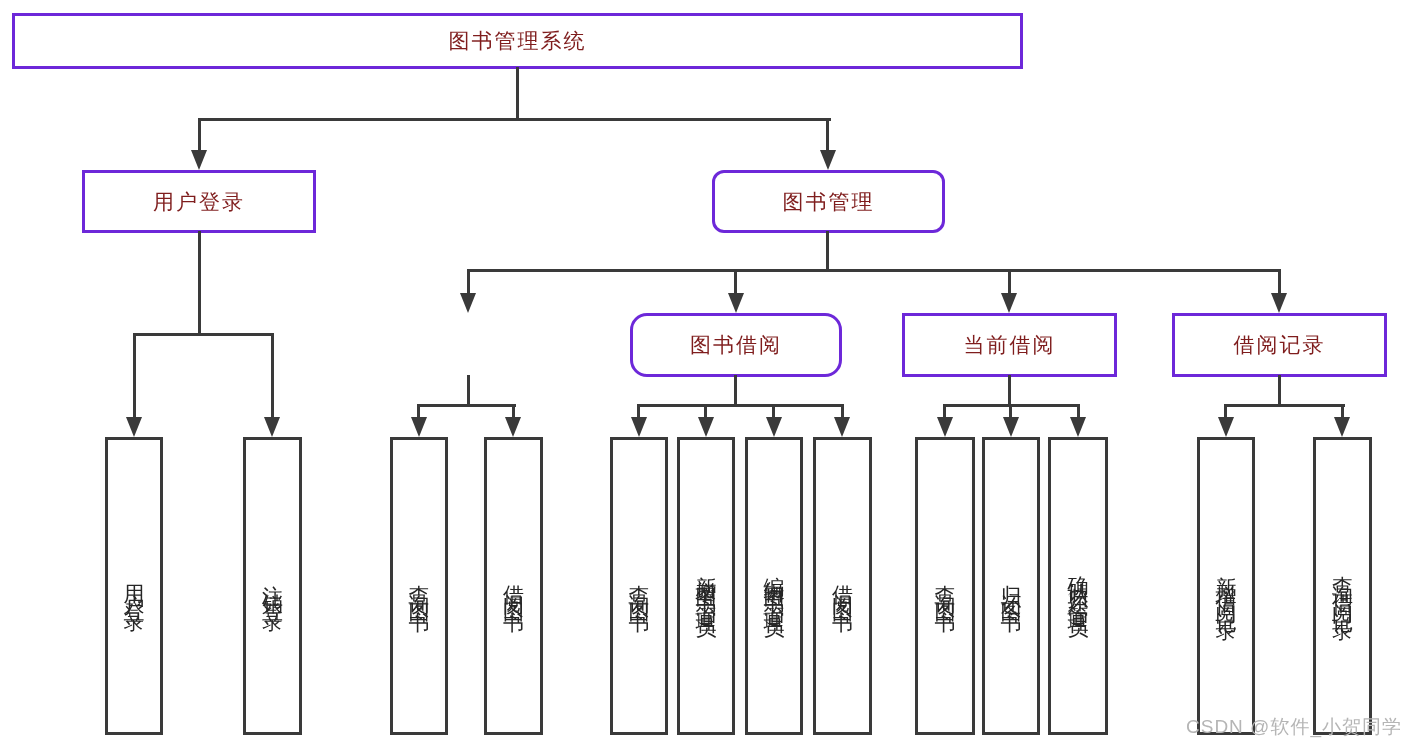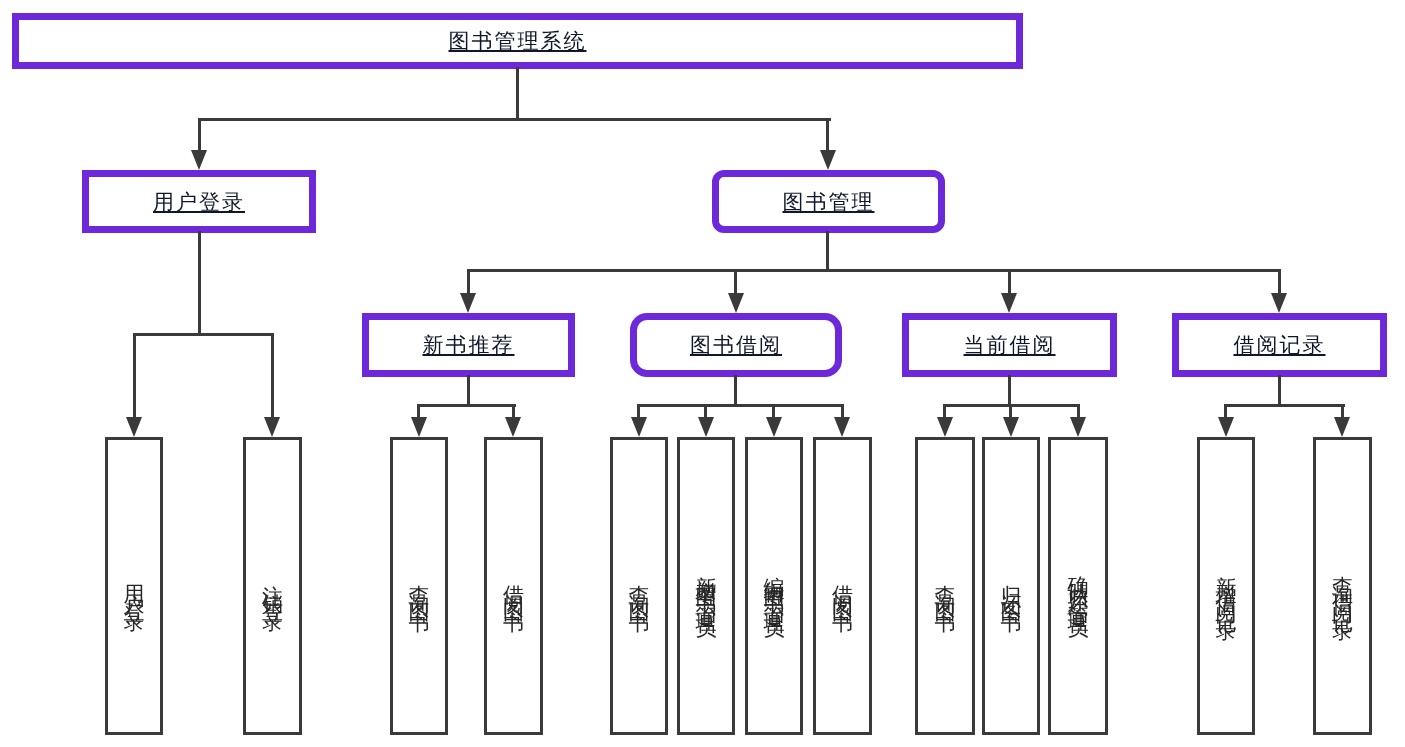--- a/index.html
+++ b/index.html
@@ -2,23 +2,23 @@
 <html><head>
 <meta charset="utf-8">
 <style>
   html,body { margin:0; padding:0; background:#ffffff; }
   .stage {
     position:relative; width:1405px; height:747px; background:#ffffff;
     font-family:"Liberation Sans", sans-serif; overflow:hidden;
   }
   .box {
     position:absolute; box-sizing:border-box;
-    border:7px solid #6d28d9; background:#ffffff;
+    border:3px solid #6d28d9; background:#ffffff;
     display:flex; align-items:center; justify-content:center;
-    font-size:21px; color:#0f172a; letter-spacing:2px; white-space:nowrap;text-decoration:underline;
+    font-size:21px; color:#7f1d1d; letter-spacing:2px; white-space:nowrap;
   }
   .vbox {
     position:absolute; box-sizing:border-box;
     border:3px solid #3a3a3a; background:#ffffff;
     display:flex; align-items:center; justify-content:center;
     writing-mode:vertical-rl; text-orientation:mixed;
     font-size:21px; color:#262626; letter-spacing:9px;
     overflow:hidden;
   }
   .hl, .vl { position:absolute; background:#3a3a3a; }
@@ -39,21 +39,20 @@
 <body>
 
 <div class="stage">
 
   <div class="box" style="left:12px; top:13px; width:1011px; height:56px;">图书管理系统</div>
 
   <div class="box" style="left:82px; top:170px; width:234px; height:63px;">用户登录</div>
 
   <div class="box" style="left:712px; top:170px; width:233px; height:63px;border-radius:12px;">图书管理</div>
 
-  <div class="box" style="left:362px; top:313px; width:213px; height:64px;">新书推荐</div>
 
   <div class="box" style="left:630px; top:313px; width:212px; height:64px;border-radius:17px;">图书借阅</div>
 
   <div class="box" style="left:902px; top:313px; width:215px; height:64px;">当前借阅</div>
 
   <div class="box" style="left:1172px; top:313px; width:215px; height:64px;">借阅记录</div>
 
   <div class="vbox" style="left:105px; top:437px; width:58px; height:298px;">用户登录</div>
 
   <div class="vbox" style="left:243px; top:437px; width:59px; height:298px;">注销登录</div>
@@ -132,14 +131,15 @@
   <div class="arr" style="left:1003px; top:417px;"></div>
   <div class="arr" style="left:1070px; top:417px;"></div>
 
   <div class="vl" style="left:1278px; top:375px; height:32px;"></div>
   <div class="hl" style="left:1224px; top:404px; width:121px;"></div>
   <div class="vl" style="left:1224px; top:404px; height:15px;"></div>
   <div class="vl" style="left:1341px; top:404px; height:15px;"></div>
   <div class="arr" style="left:1218px; top:417px;"></div>
   <div class="arr" style="left:1334px; top:417px;"></div>
 
+  <div class="watermark">CSDN @软件_小贺同学</div>
 
 </div>
 
 </body></html>

